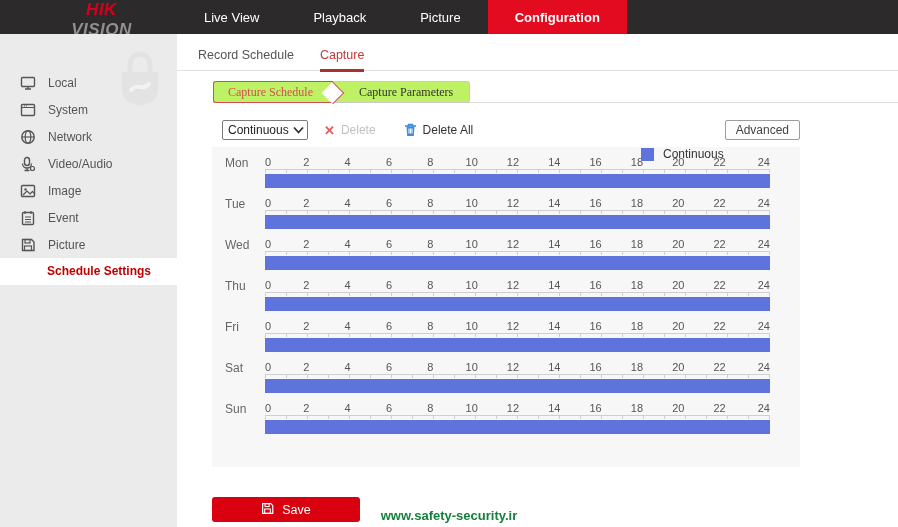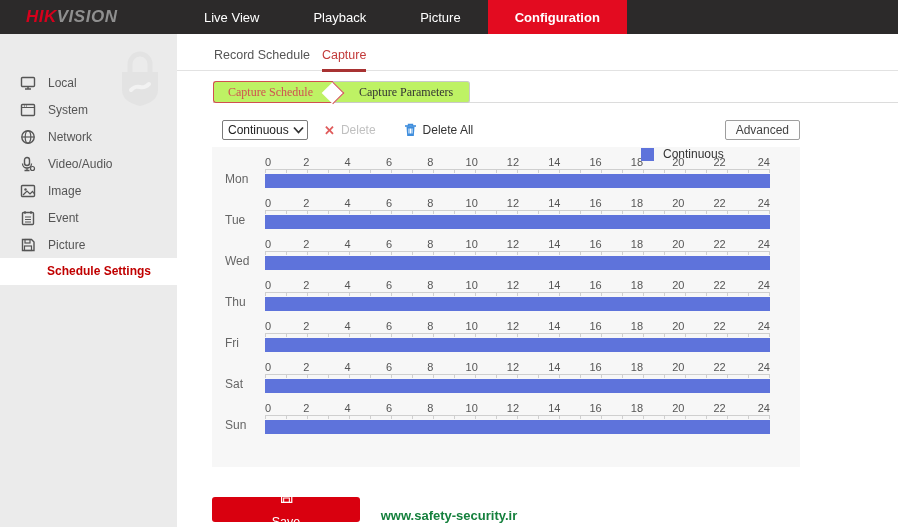--- a/index.html
+++ b/index.html
@@ -2,40 +2,40 @@
 <html><head>
 <meta charset="utf-8">
 <style>
   * { margin:0; padding:0; box-sizing:border-box; }
   body { font-family:"Liberation Sans", sans-serif; background:#fff; }
   .app { position:relative; width:898px; height:527px; overflow:hidden; background:#fff; }
 
   
   .header { display:flex; align-items:stretch; height:34px; background:#2c2a2a; }
   .logo { width:177px; display:flex; align-items:center; padding-left:26px;
-          font-style:italic; font-weight:bold; font-size:17px; letter-spacing:.5px; }
+          font-style:italic; font-weight:bold; font-size:17px; letter-spacing:.5px;flex-direction:column; }
   .logo .hik { color:#d6001c; }
   .logo .vision { color:#8f8f8f; }
   .nav { display:flex; align-items:stretch; }
   .nav-item { display:flex; align-items:center; padding:0 27px; color:#fff; font-size:13px; cursor:pointer; }
   .nav-item.active { background:#e30b20; font-weight:bold; padding:0 27px; }
 
   
   .sidebar { position:absolute; top:34px; left:0; bottom:0; width:177px; background:#ebebeb; padding-top:35px; }
   .side-item { display:flex; align-items:center; height:27px; padding-left:20px; font-size:12px; color:#555; cursor:pointer; }
   .side-item .ic { width:16px; height:16px; margin-right:12px; flex:0 0 16px; }
   .side-sub { height:27px; line-height:27px; padding-left:47px; font-size:12px; cursor:pointer; }
   .side-sub.active { background:#fff; color:#c00000; font-weight:bold; }
   .side-sub.idle { background:#e4e4e4; color:#555; }
   .side-watermark { position:absolute; top:14px; left:118px; opacity:1; }
 
   
   .content { position:absolute; top:34px; left:177px; right:0; bottom:0; background:#fff; }
 
-  .maintabs { display:flex; gap:12px; padding:14px 0 0 37px; border-bottom:1px solid #e2e2e2; }
+  .maintabs { display:flex; gap:26px; padding:14px 0 0 21px; border-bottom:1px solid #e2e2e2; }
   .maintab { font-size:12.5px; color:#555; padding-bottom:8px; cursor:pointer; }
   .maintab.active { color:#c23a3a; border-bottom:3px solid #a83232; margin-bottom:-2px; padding-bottom:5px; }
 
   .subtabs { display:flex; align-items:flex-end; margin:10px 0 0 36px; border-bottom:1px solid #dcdcdc; }
   .subtab { height:22px; line-height:20px; font-size:12px; margin-bottom:-1px; cursor:pointer; background:#bef264;font-family:Liberation Serif, serif; }
   .subtab.active { position:relative; color:#d05050; border:1px solid #d05050; border-right:none;
                    border-radius:3px 0 0 3px; padding:0 20px 0 14px; z-index:2; }
   .subtab.active::after { content:""; position:absolute; right:-8px; top:2.5px; width:15px; height:15px;
                    border-top:1px solid #d05050; border-right:1px solid #d05050;
                    transform:rotate(45deg); background:#fff; z-index:-1; }
@@ -54,34 +54,34 @@
   .delall .ic { margin-right:6px; width:13px; height:14px; }
   .advanced { margin-left:auto; height:20px; line-height:18px; padding:0 10px; border:1px solid #9d9d9d;
               border-radius:2px; background:#fdfdfd; font-size:12px; color:#444; cursor:pointer; }
 
   .legend { position:absolute; top:147px; left:641px; display:flex; align-items:center; }
   .legend .sw { width:13px; height:13px; margin-right:9px; }
   .legend .lab { font-size:12px; color:#333; }
 
   .grid { margin:7px 0 0 35px; width:588px; background:#f7f7f7; padding:9px 0 24px 0; }
   .g-row { position:relative; padding-left:53px; padding-right:30px; margin-bottom:9px; }
-  .day { position:absolute; left:13px; bottom:2px; width:38px; font-size:12px; color:#666; }
+  .day { position:absolute; left:13px; bottom:18px; width:38px; font-size:12px; color:#666; }
   .ruler { display:flex; justify-content:space-between; font-size:11px; color:#555; height:13px; }
   .ruler span { width:18px; text-align:center; }
   .ruler span:first-child { width:9px; text-align:left; }
   .ruler span:last-child { text-align:right; }
   .ticks { height:4px; border-top:1px solid #cfcfcf;
            background-image:linear-gradient(90deg, #cfcfcf 1px, transparent 1px);
            background-size:calc(100% / 24) 100%; border-right:1px solid #cfcfcf; }
   .track { position:relative; height:14px; margin-top:1px; cursor:pointer; }
   .bar { position:absolute; top:0; bottom:0; }
 
   .save-btn { display:flex; align-items:center; justify-content:center; gap:8px; margin:30px 0 0 35px;
               width:148px; height:25px; background:#d9000f; border:none; border-radius:3px;
-              color:#fff; font-size:12.5px; cursor:pointer;flex-direction:column; }
+              color:#fff; font-size:12.5px; cursor:pointer; }
   .watermark { position:absolute; left:0; right:0; top:508px; text-align:center;
                font-size:13px; font-weight:bold; color:#15803d; cursor:pointer; }
 </style>
 </head>
 <body>
 
 <div class="app">
 
   <div class="header">
     <div class="logo">

